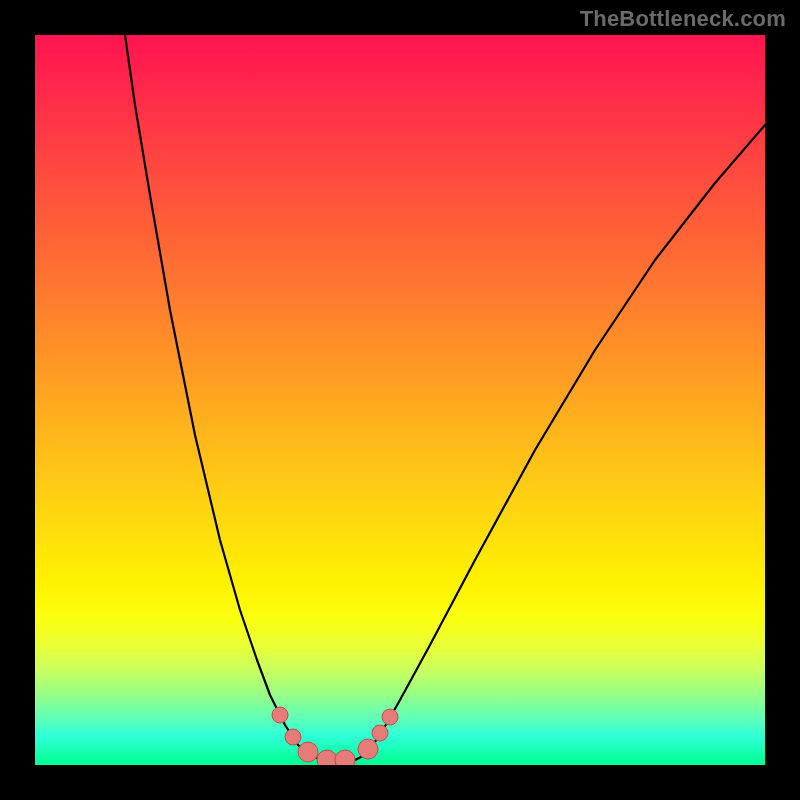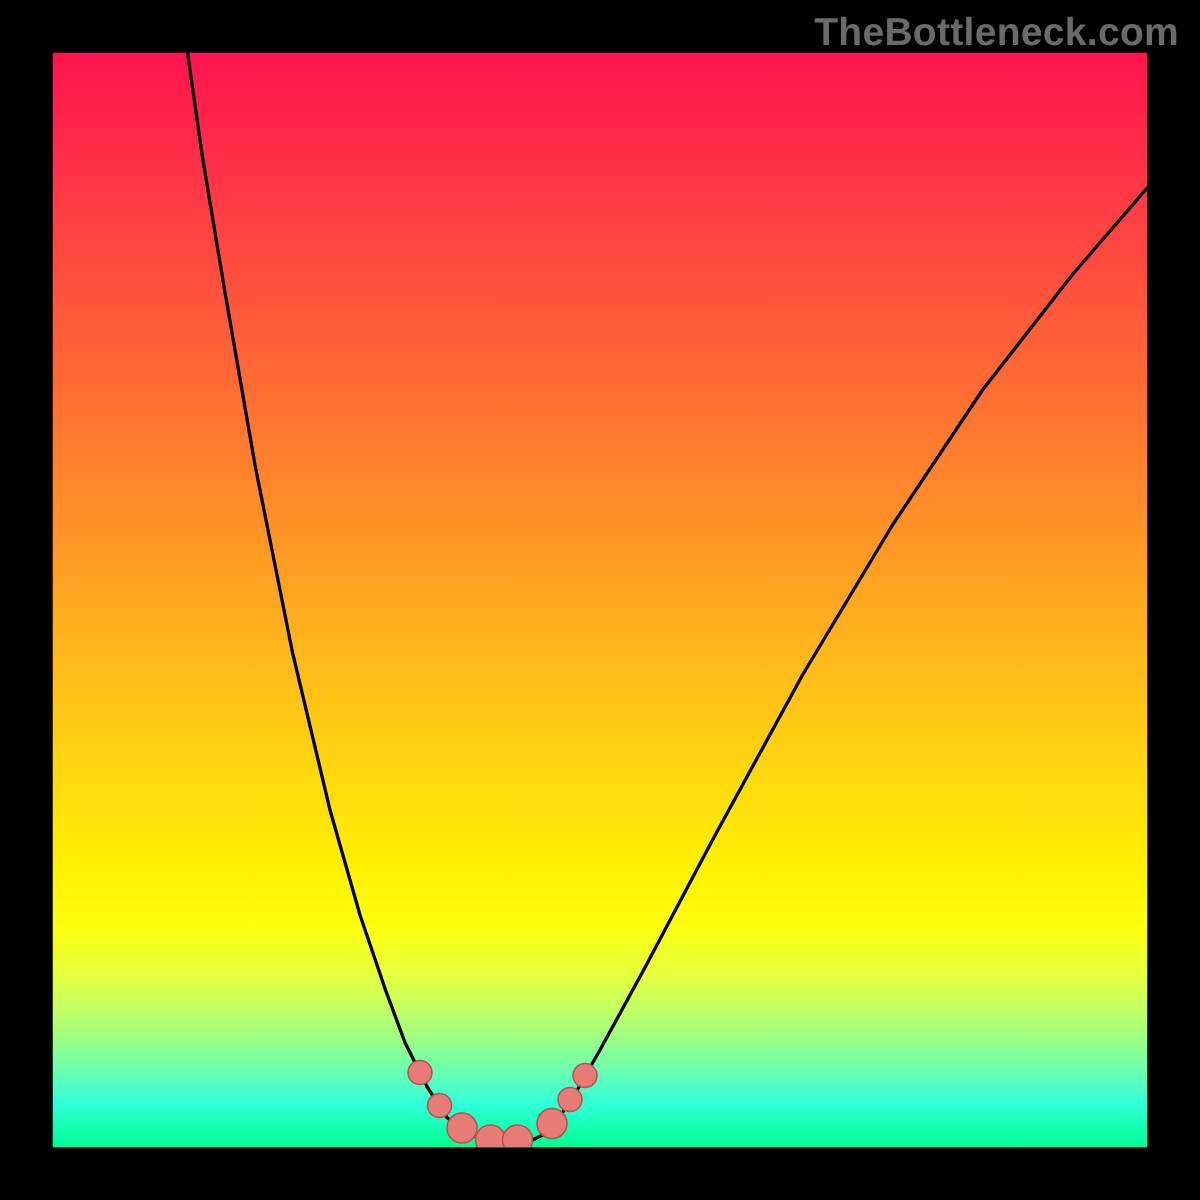--- a/index.html
+++ b/index.html
@@ -46,21 +46,21 @@
       #6affb0 93%,
       #30ffd8 96%,
       #00ff90 100%
     );
   }
   .watermark {
     position: absolute;
     top: 6px;
     right: 14px;
     font-family: Arial, Helvetica, sans-serif;
-    font-size: 26px;
+    font-size: 22px;
     font-weight: 600;
     color: #6a6a6a;
     letter-spacing: 0.2px;
     user-select: none;
   }
   svg.curves {
     position: absolute;
     inset: 0;
   }
   .curve {

